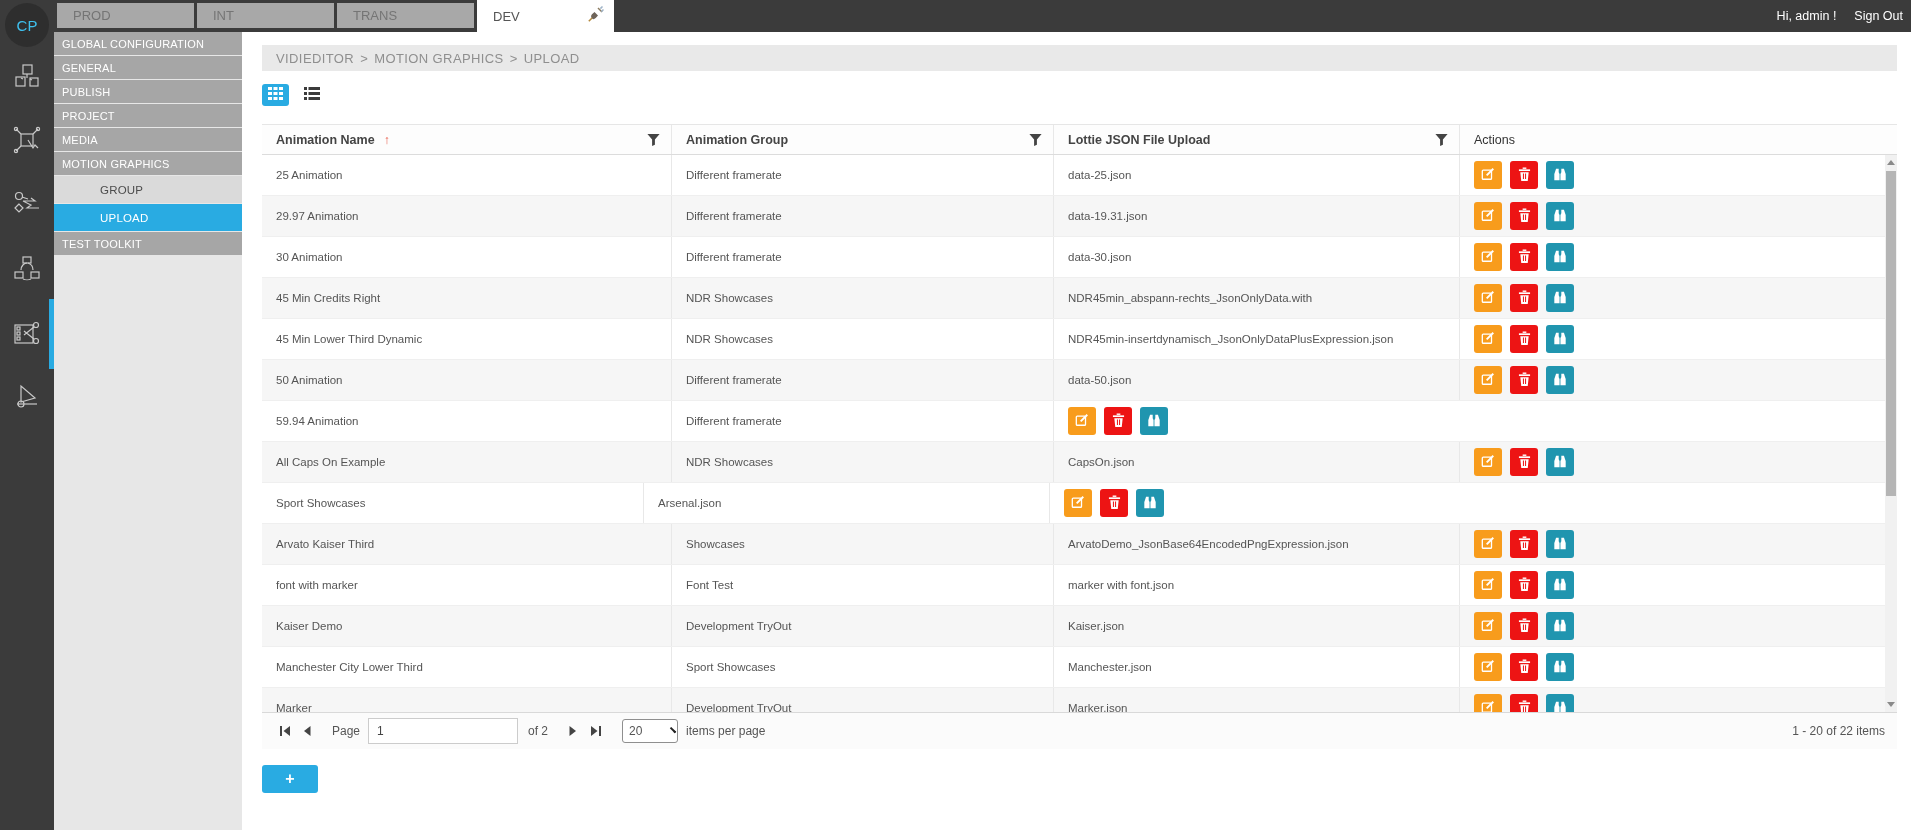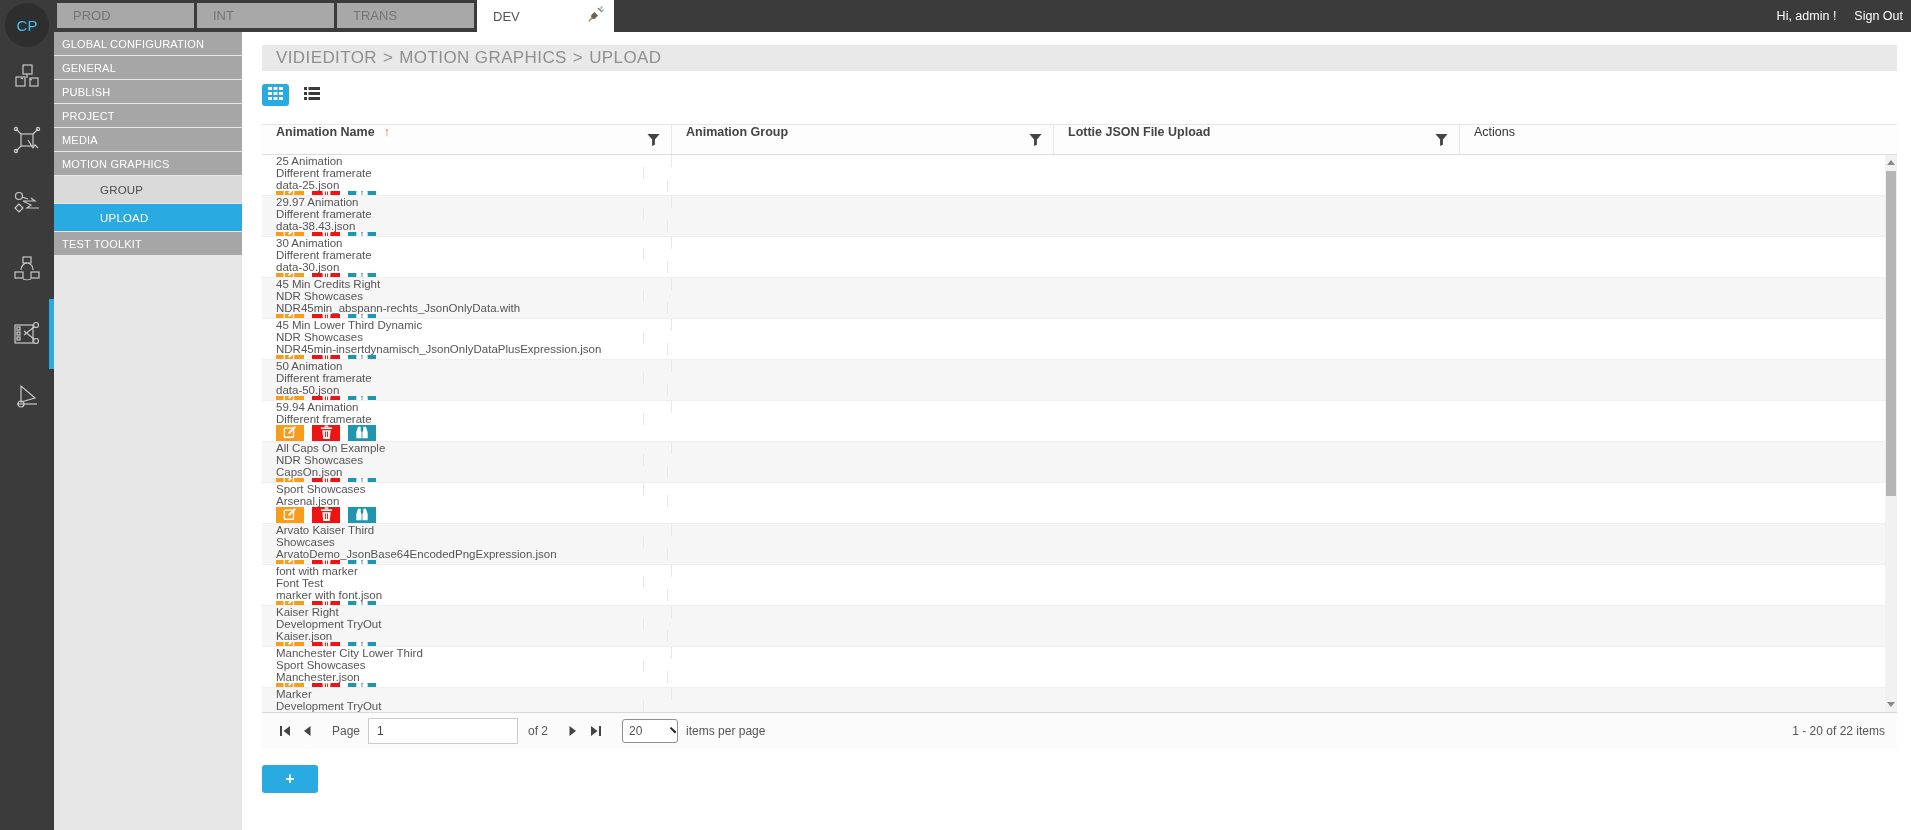--- a/index.html
+++ b/index.html
@@ -27,39 +27,39 @@
   
   .nav { position:absolute; left:54px; top:32px; width:188px; height:798px; background:#e7e7e7; z-index:3; }
   .nav-item { height:23px; display:flex; align-items:center; padding-left:8px; background:#a6a6a6;
     color:#fff; font-size:11px; letter-spacing:.2px; margin-bottom:1px; cursor:pointer; }
   .nav-item.sub { height:27px; background:#dadada; color:#4c4c4c; padding-left:46px; font-size:11.5px; }
   .nav-item.sub.active { background:#29abe2; color:#fff; }
 
   
   .main { position:absolute; left:242px; top:32px; width:1669px; height:798px; background:#fff; padding:13px 14px 0 20px; }
   .breadcrumb { height:26px; background:#e9e9e9; display:flex; align-items:center; padding-left:14px;
-    font-size:17px; color:#8f8f8f; letter-spacing:.4px; }
+    font-size:13px; color:#8f8f8f; letter-spacing:.4px; }
   .crumb { cursor:pointer; }
   .crumb-sep { margin:0 6px; }
   .toolbar { margin-top:13px; display:flex; gap:9px; height:22px; }
   .view-btn { width:27px; height:22px; border-radius:3px; display:flex; align-items:center; justify-content:center; cursor:pointer; }
   .view-btn.active { background:#29abe2; }
 
   
   .grid { margin-top:18px; border-top:1px solid #e6e6e6; }
   .g-head { display:flex; height:30px; border-bottom:1px solid #dcdcdc; background:#fdfdfd; }
-  .g-hcell { position:relative; display:flex; padding-left:14px;
+  .g-hcell { position:relative; display:flex; align-items:center; padding-left:14px;
     font-size:12.5px; font-weight:bold; color:#444; border-right:1px solid #e8e8e8; cursor:pointer; }
   .g-hcell:last-child { border-right:none; font-weight:normal; color:#333; }
   .c1 { width:410px; } .c2 { width:382px; } .c3 { width:406px; } .c4 { flex:1; }
   .sort-arrow { color:#e9604f; font-size:12px; margin-left:9px; font-weight:normal; }
   .funnel { position:absolute; right:10px; top:7px; width:15px; height:15px; cursor:pointer; }
   .g-body { position:relative; height:557px; overflow:hidden; }
   .g-rows { width:100%; }
-  .g-row { display:flex; height:41px; border-bottom:1px solid #efefef; background:#fff;flex-direction:column; }
+  .g-row { display:flex; height:41px; border-bottom:1px solid #efefef; background:#fff; }
   .g-row.alt { background:#f6f6f6; }
   .g-cell { display:flex; align-items:center; padding-left:14px; font-size:11.5px; color:#555;
     border-right:1px solid #e8e8e8; overflow:hidden; white-space:nowrap; }
   .g-cell:last-child { border-right:none; }
   .act-btn { width:28px; height:28px; border:none; border-radius:3px; margin-right:8px;
     display:flex; align-items:center; justify-content:center; cursor:pointer; }
   .act-edit { background:#f89c1c; } .act-del { background:#ed1414; } .act-view { background:#2095af; }
 
   
   .vscroll { position:absolute; right:0; top:0; width:12px; height:557px; background:#f1f1f1; }
@@ -270,21 +270,21 @@
                     <path d="M2.2 6L3.5 2h3v4l1 2v7H1.5V8zM8.5 8l1-2V2h3L13.8 6l.7 2v7h-6z"></path>
                     <rect x="7.2" y="4" width="1.6" height="3" fill="#2095af"></rect>
                   </svg></span>
       </button>
     </div>
   </div>
 
   <div class="g-row alt">
     <div class="g-cell c1">29.97 Animation</div>
     <div class="g-cell c2">Different framerate</div>
-    <div class="g-cell c3">data-38.43.json</div>
+    <div class="g-cell c3">data-19.31.json</div>
     <div class="g-cell c4">
       <button class="act-btn act-edit">
         <span><svg width="14" height="14" viewBox="0 0 16 16" fill="none" stroke="#fff" stroke-width="1.5">
                     <rect x="1.5" y="3.5" width="10.5" height="10.5" rx="1"></rect>
                     <path d="M6.5 9.5L14 2" stroke-width="2.2"></path>
                   </svg></span>
       </button>
       <button class="act-btn act-del">
         <span><svg width="13" height="14" viewBox="0 0 14 15" fill="#fff">
                     <rect x="1" y="2.5" width="12" height="1.8"></rect>
@@ -536,21 +536,21 @@
       <button class="act-btn act-view">
         <span><svg width="14" height="14" viewBox="0 0 16 16" fill="#fff">
                     <path d="M2.2 6L3.5 2h3v4l1 2v7H1.5V8zM8.5 8l1-2V2h3L13.8 6l.7 2v7h-6z"></path>
                     <rect x="7.2" y="4" width="1.6" height="3" fill="#2095af"></rect>
                   </svg></span>
       </button>
     </div>
   </div>
 
   <div class="g-row alt">
-    <div class="g-cell c1">Kaiser Right</div>
+    <div class="g-cell c1">Kaiser Demo</div>
     <div class="g-cell c2">Development TryOut</div>
     <div class="g-cell c3">Kaiser.json</div>
     <div class="g-cell c4">
       <button class="act-btn act-edit">
         <span><svg width="14" height="14" viewBox="0 0 16 16" fill="none" stroke="#fff" stroke-width="1.5">
                     <rect x="1.5" y="3.5" width="10.5" height="10.5" rx="1"></rect>
                     <path d="M6.5 9.5L14 2" stroke-width="2.2"></path>
                   </svg></span>
       </button>
       <button class="act-btn act-del">

